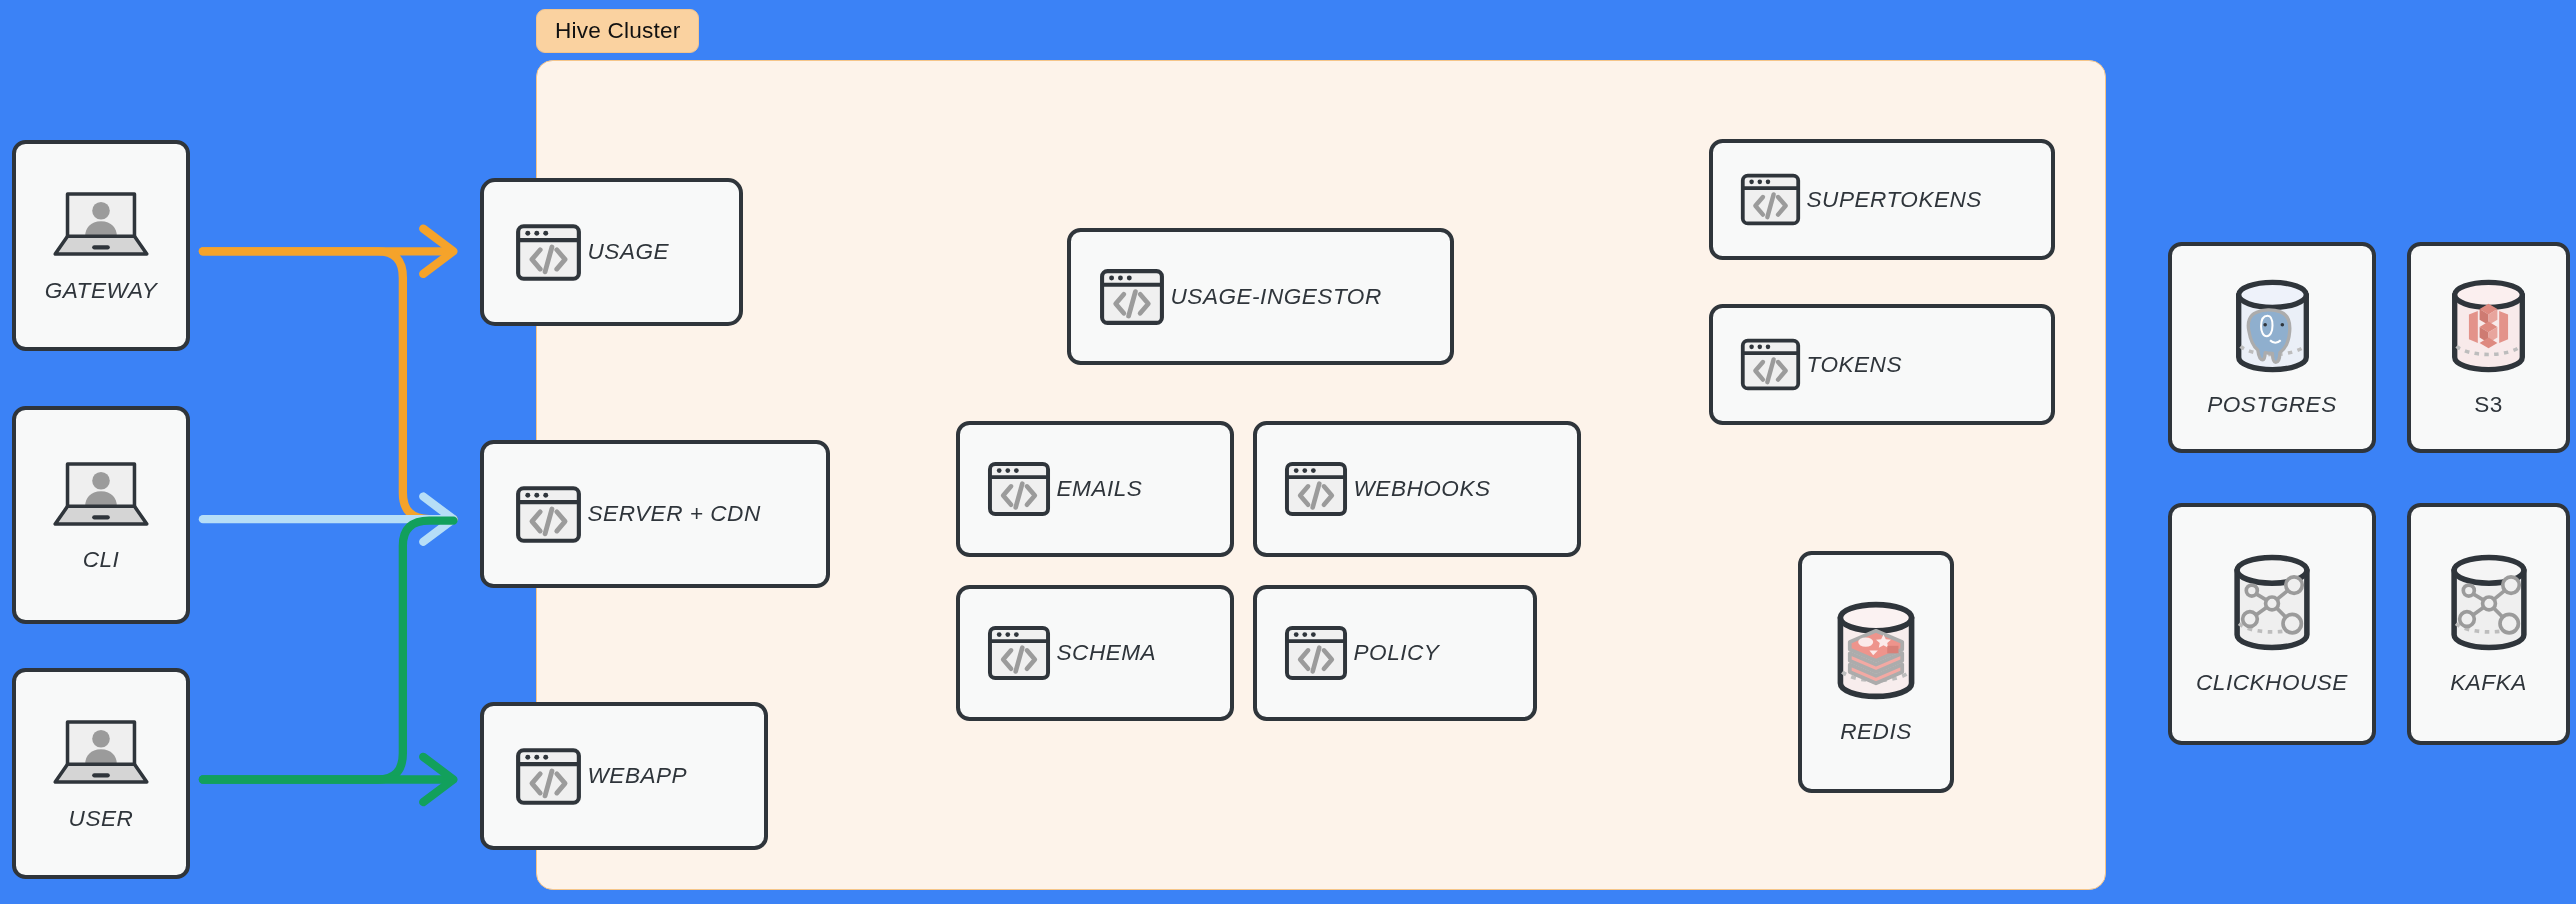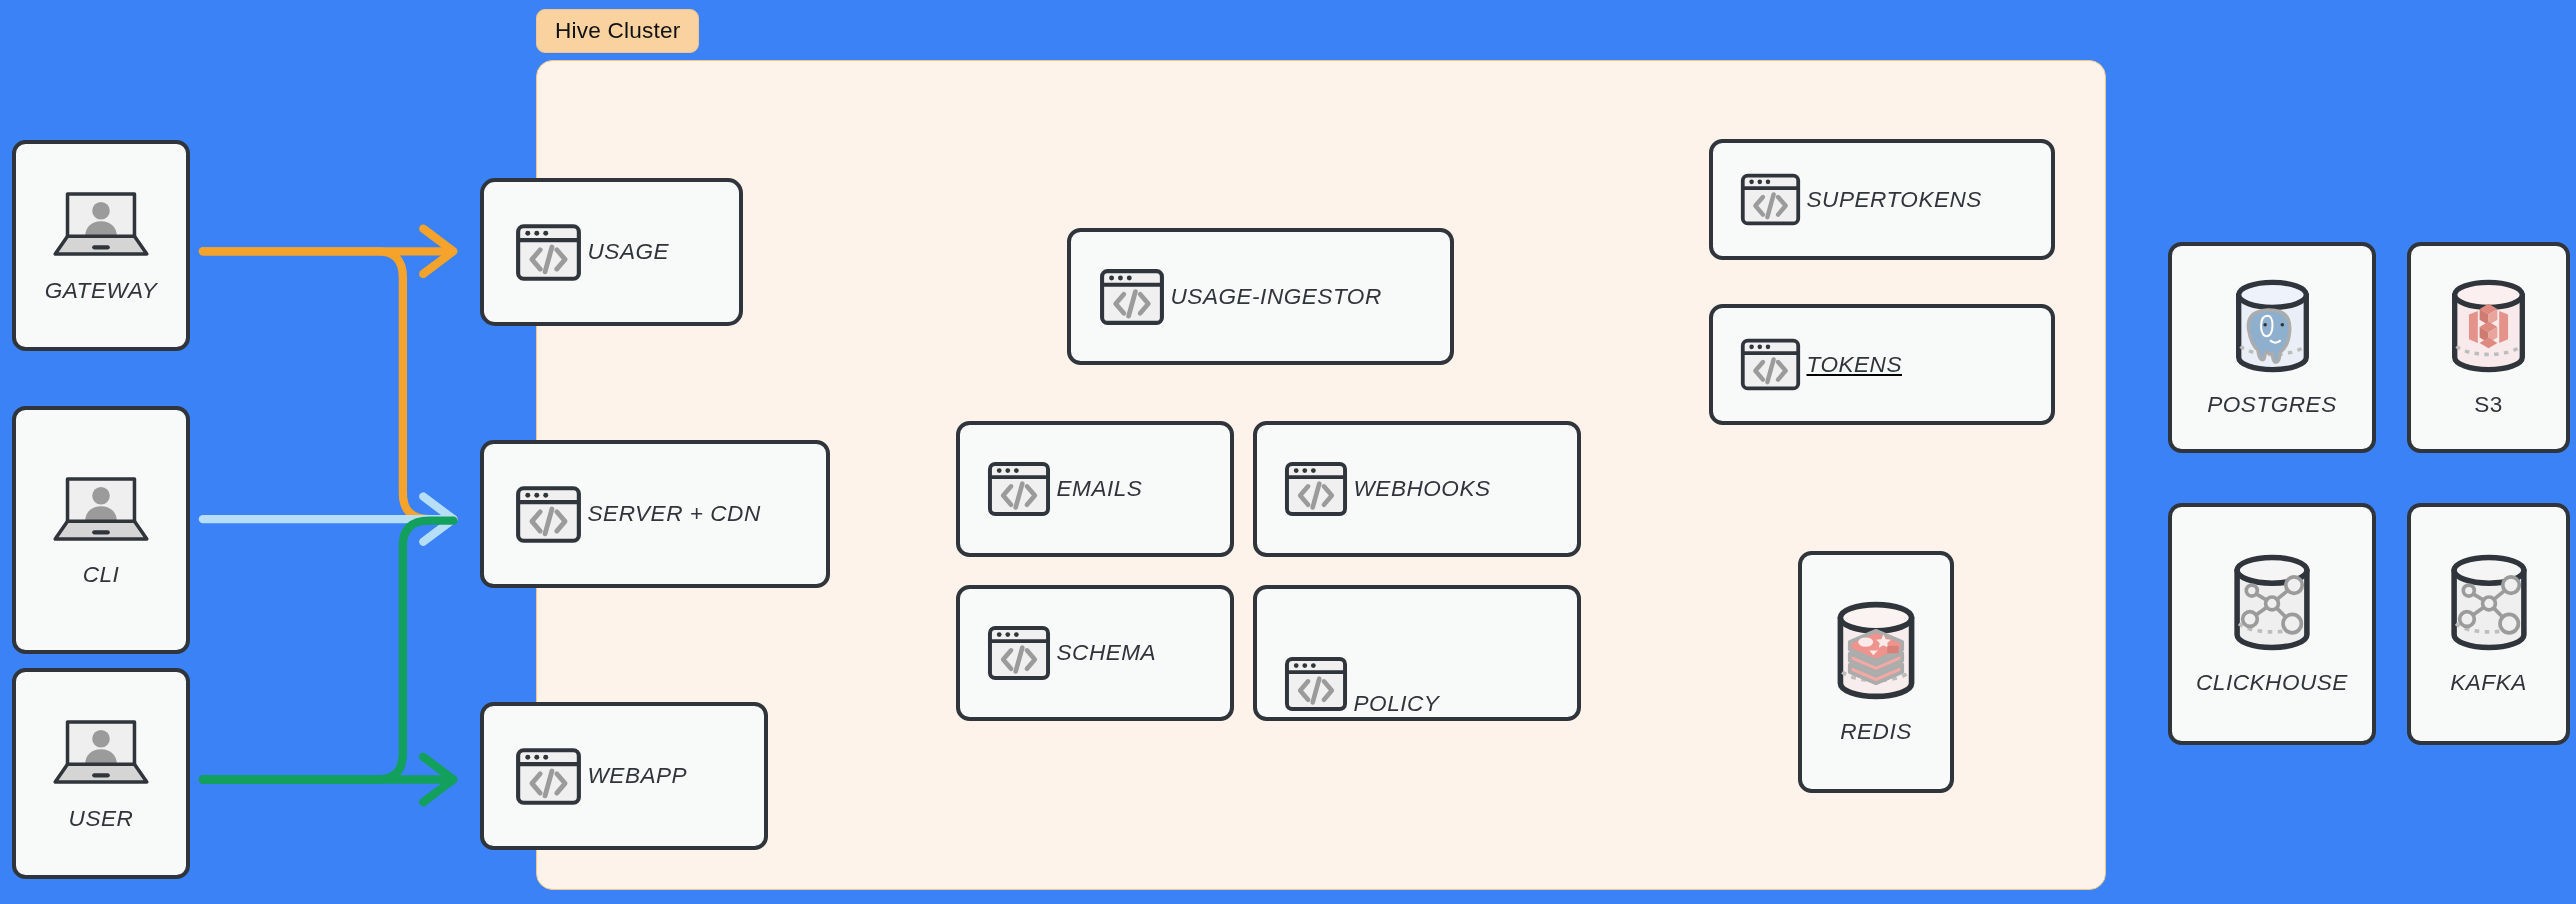--- a/index.html
+++ b/index.html
@@ -224,21 +224,21 @@
 
   <div class="node col" style="left:12px; top:140px; width:178px; height:211px;">
     <span class="icon-wrap">
       <svg width="106" height="74" viewBox="0 0 140 98">
           <use href="#sym-laptop-user" x="0" y="0" width="140" height="98"></use>
         </svg>
     </span>
     <span class="node-label">GATEWAY</span>
   </div>
 
-  <div class="node col" style="left:12px; top:406px; width:178px; height:248px;">
+  <div class="node col" style="left:12px; top:406px; width:178px; height:218px;">
     <span class="icon-wrap">
       <svg width="106" height="74" viewBox="0 0 140 98">
           <use href="#sym-laptop-user" x="0" y="0" width="140" height="98"></use>
         </svg>
     </span>
     <span class="node-label">CLI</span>
   </div>
 
   <div class="node col" style="left:12px; top:668px; width:178px; height:211px;">
     <span class="icon-wrap">
@@ -305,39 +305,39 @@
 
   <div class="node row" style="left:956px; top:585px; width:278px; height:136px; padding-left:26px;">
     <span class="icon-wrap">
       <svg width="66" height="66" viewBox="0 0 88 88">
           <use href="#sym-code-window" x="0" y="0" width="88" height="88"></use>
         </svg>
     </span>
     <span class="node-label">SCHEMA</span>
   </div>
 
-  <div class="node row" style="left:1253px; top:585px; width:328px; height:136px; padding-left:26px;align-items:flex-end;">
+  <div class="node row" style="left:1253px; top:585px; width:284px; height:136px; padding-left:26px;">
     <span class="icon-wrap">
       <svg width="66" height="66" viewBox="0 0 88 88">
           <use href="#sym-code-window" x="0" y="0" width="88" height="88"></use>
         </svg>
     </span>
     <span class="node-label">POLICY</span>
   </div>
 
   <div class="node row" style="left:1709px; top:139px; width:346px; height:121px; padding-left:26px;">
     <span class="icon-wrap">
       <svg width="63" height="63" viewBox="0 0 84 84">
           <use href="#sym-code-window" x="0" y="0" width="84" height="84"></use>
         </svg>
     </span>
     <span class="node-label">SUPERTOKENS</span>
   </div>
 
-  <div class="node row" style="left:1709px; top:304px; width:346px; height:121px; padding-left:26px;text-decoration:underline;">
+  <div class="node row" style="left:1709px; top:304px; width:346px; height:121px; padding-left:26px;">
     <span class="icon-wrap">
       <svg width="63" height="63" viewBox="0 0 84 84">
           <use href="#sym-code-window" x="0" y="0" width="84" height="84"></use>
         </svg>
     </span>
     <span class="node-label">TOKENS</span>
   </div>
 
   <div class="node col" style="left:1798px; top:551px; width:156px; height:242px;">
     <span class="icon-wrap">

